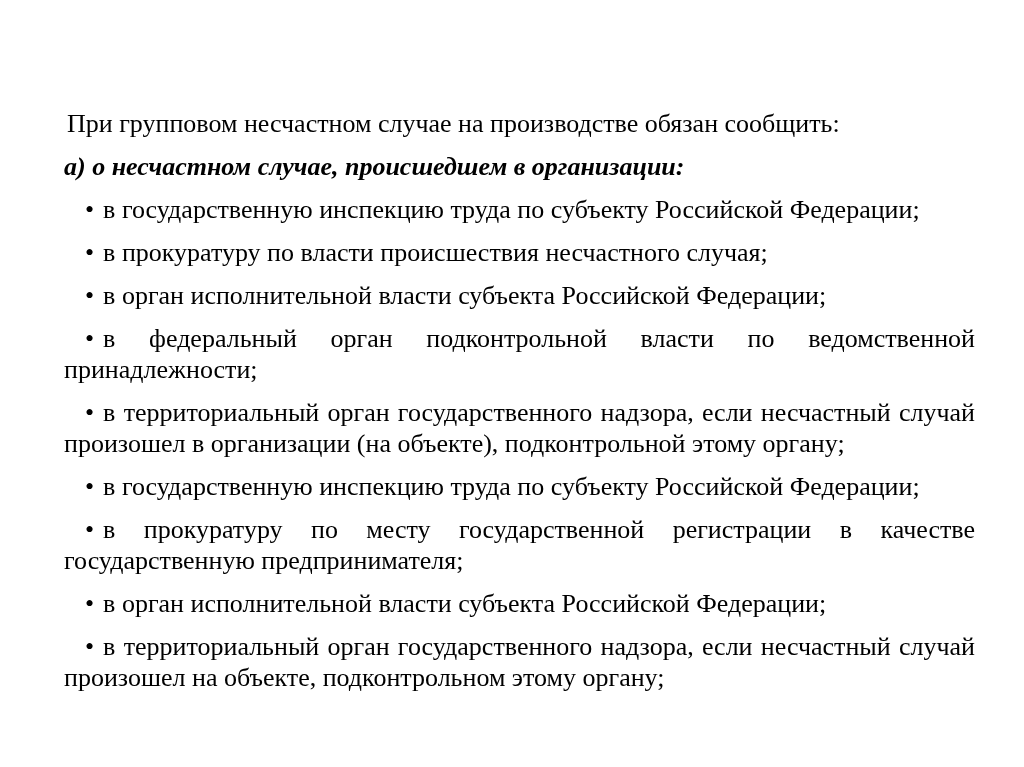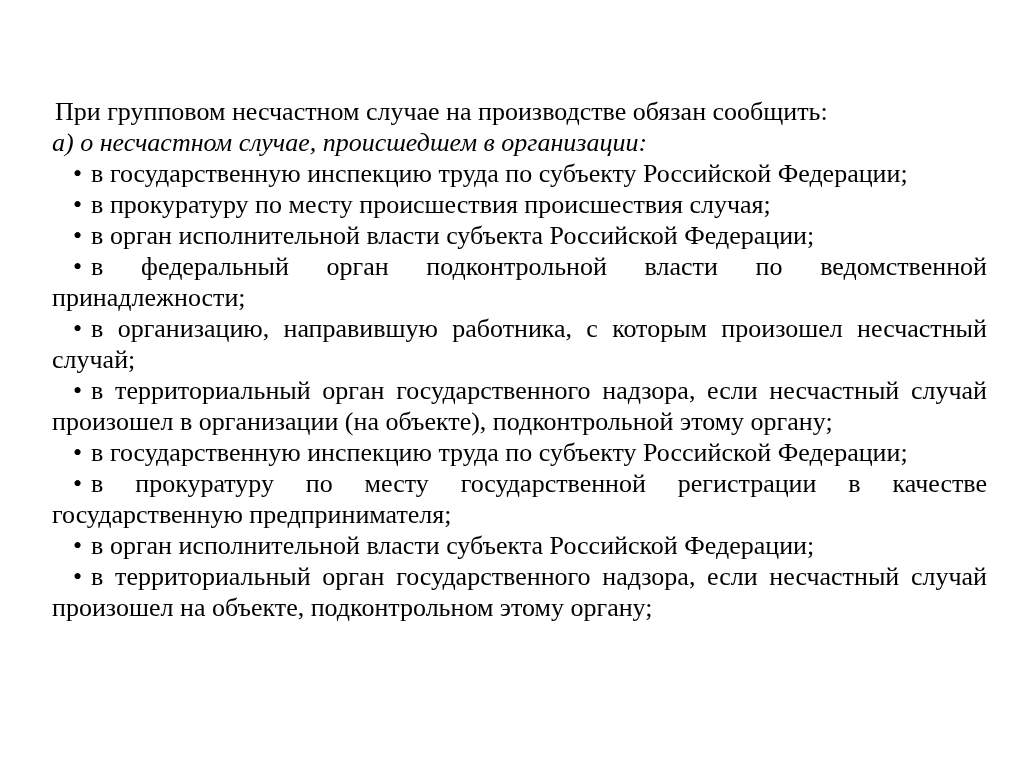--- a/index.html
+++ b/index.html
@@ -20,28 +20,28 @@
     left: 0;
     width: 1024px;
     box-sizing: border-box;
     padding: 0 37px 0 52px;
     font-family: "Liberation Serif", "DejaVu Serif", serif;
     font-size: 26px;
     line-height: 31px;
     color: #000000;
   }
   .content p {
-    margin: 0;
+    margin: 12px;
     text-align: justify;
   }
   .intro {
     text-indent: 3px;
   }
   .section-heading {
-    font-weight: normal;
+    font-weight: bold;
     font-style: italic;
     white-space: pre-wrap;
   }
   .section-heading.outdent {
     margin-left: -17px;
   }
   .bullet-item {
     text-indent: 21px;
     font-family: Liberation Serif, serif;
   }
@@ -54,24 +54,23 @@
 <body>
 
 <div class="slide">
   <div class="content">
 
     <p class="intro">При групповом несчастном случае на производстве обязан сообщить:</p>
 
     <p class="section-heading">а) о несчастном случае, происшедшем в организации:</p>
 
     <p class="bullet-item"><span class="bullet-marker">•</span><span>в государственную инспекцию труда по субъекту Российской Федерации;</span></p>
-    <p class="bullet-item"><span class="bullet-marker">•</span><span>в прокуратуру по месту происшествия происшествия случая;</span></p>
+    <p class="bullet-item"><span class="bullet-marker">•</span><span>в прокуратуру по власти происшествия несчастного случая;</span></p>
     <p class="bullet-item"><span class="bullet-marker">•</span><span>в орган исполнительной власти субъекта Российской Федерации;</span></p>
     <p class="bullet-item"><span class="bullet-marker">•</span><span>в федеральный орган подконтрольной власти по ведомственной принадлежности;</span></p>
-    <p class="bullet-item"><span class="bullet-marker">•</span><span>в организацию, направившую работника, с которым произошел несчастный случай;</span></p>
     <p class="bullet-item"><span class="bullet-marker">•</span><span>в территориальный орган государственного надзора, если несчастный случай произошел в организации (на объекте), подконтрольной этому органу;</span></p>
 
 
     <p class="bullet-item"><span class="bullet-marker">•</span><span>в государственную инспекцию труда по субъекту Российской Федерации;</span></p>
     <p class="bullet-item"><span class="bullet-marker">•</span><span>в прокуратуру по месту государственной регистрации в качестве государственную предпринимателя;</span></p>
     <p class="bullet-item"><span class="bullet-marker">•</span><span>в орган исполнительной власти субъекта Российской Федерации;</span></p>
     <p class="bullet-item"><span class="bullet-marker">•</span><span>в территориальный орган государственного надзора, если несчастный случай произошел на объекте, подконтрольном этому органу;</span></p>
 
   </div>
 </div>

